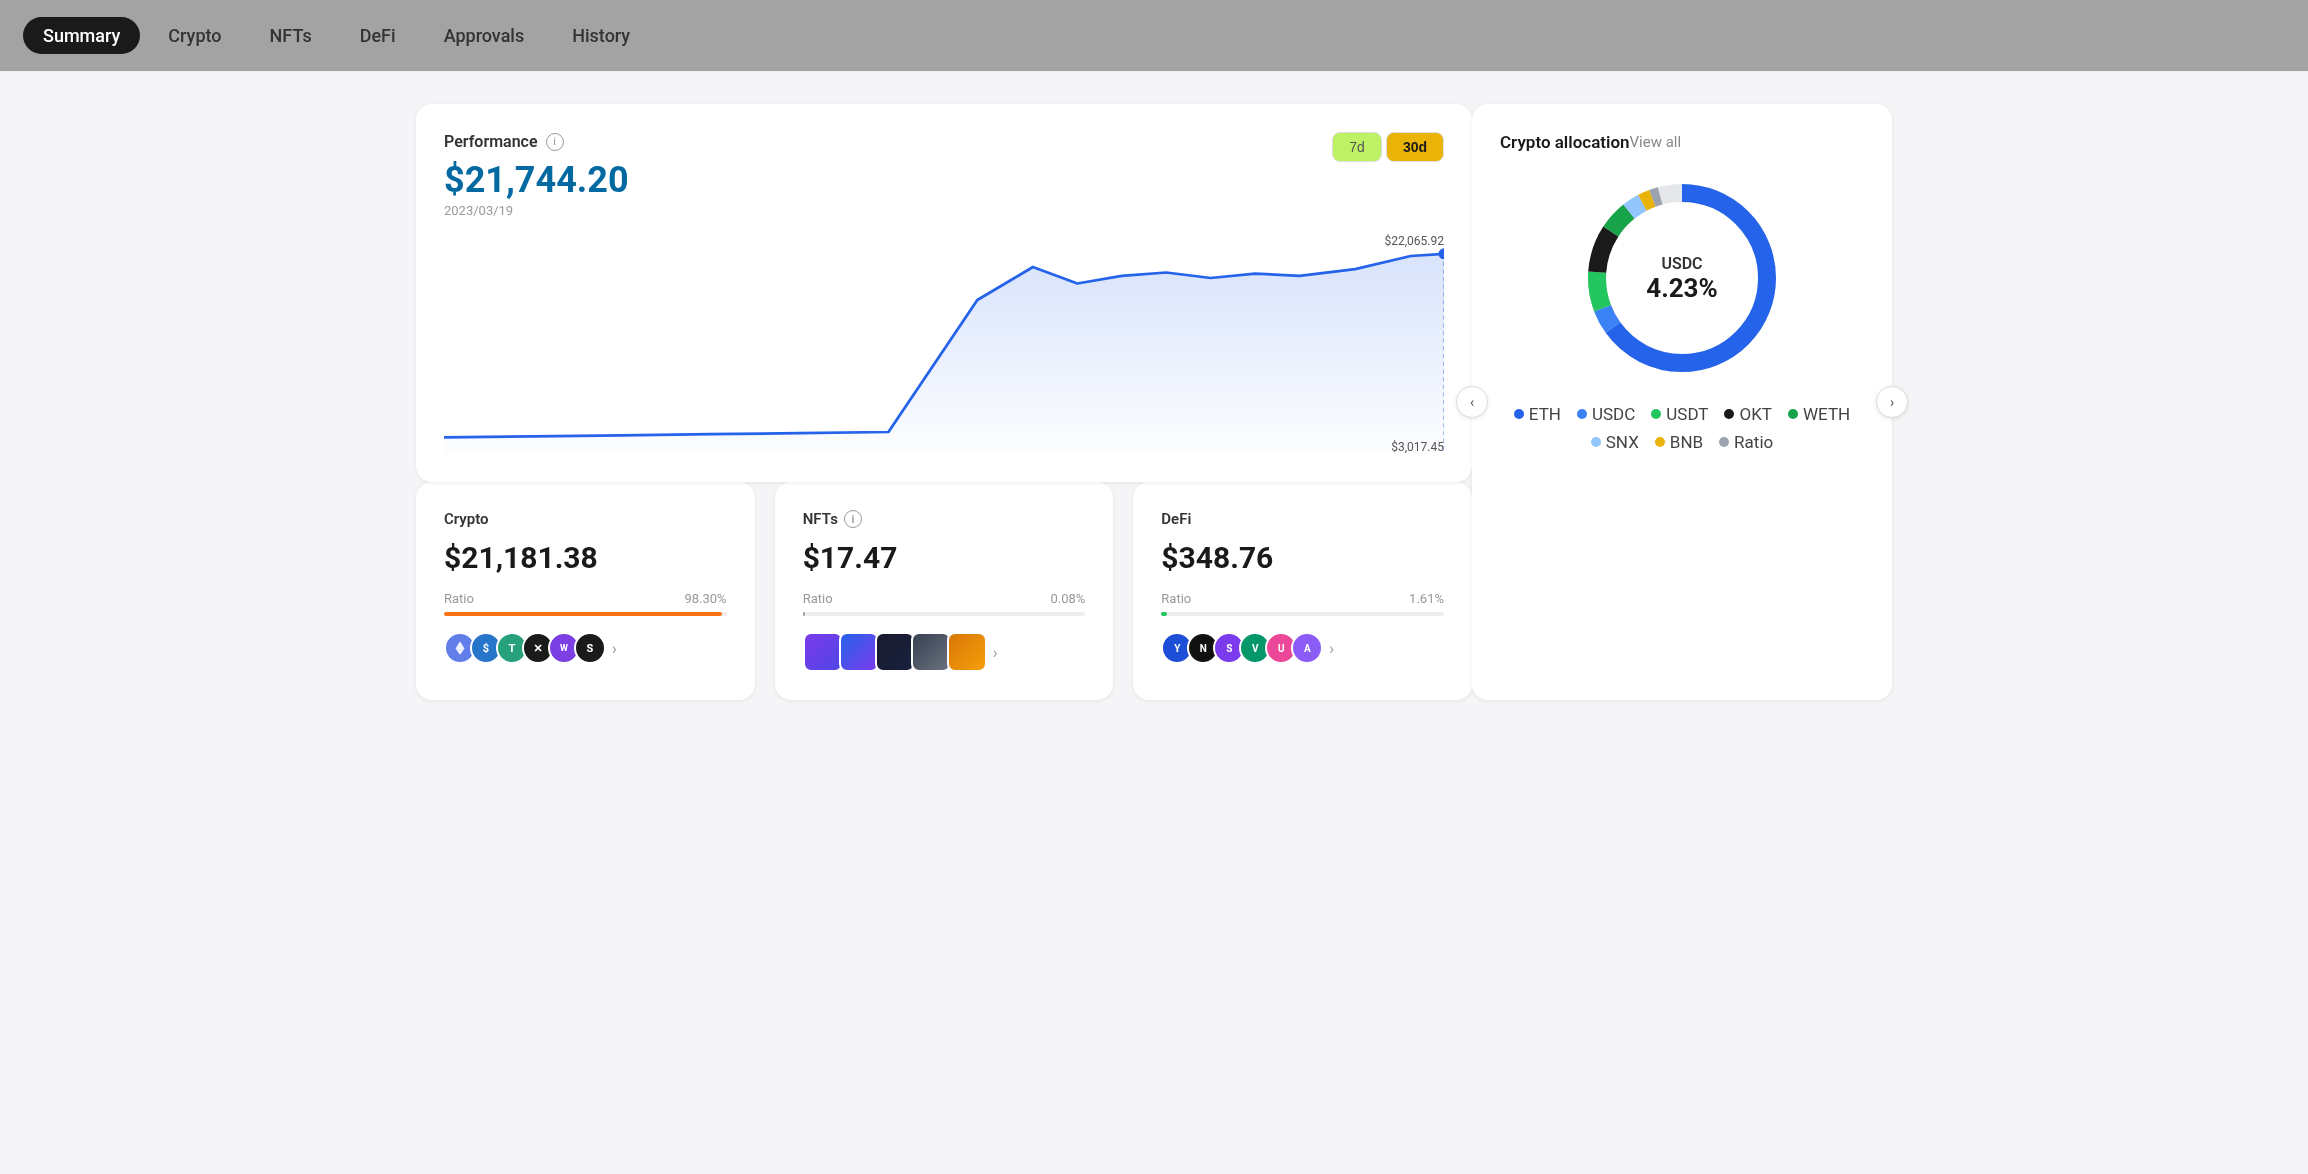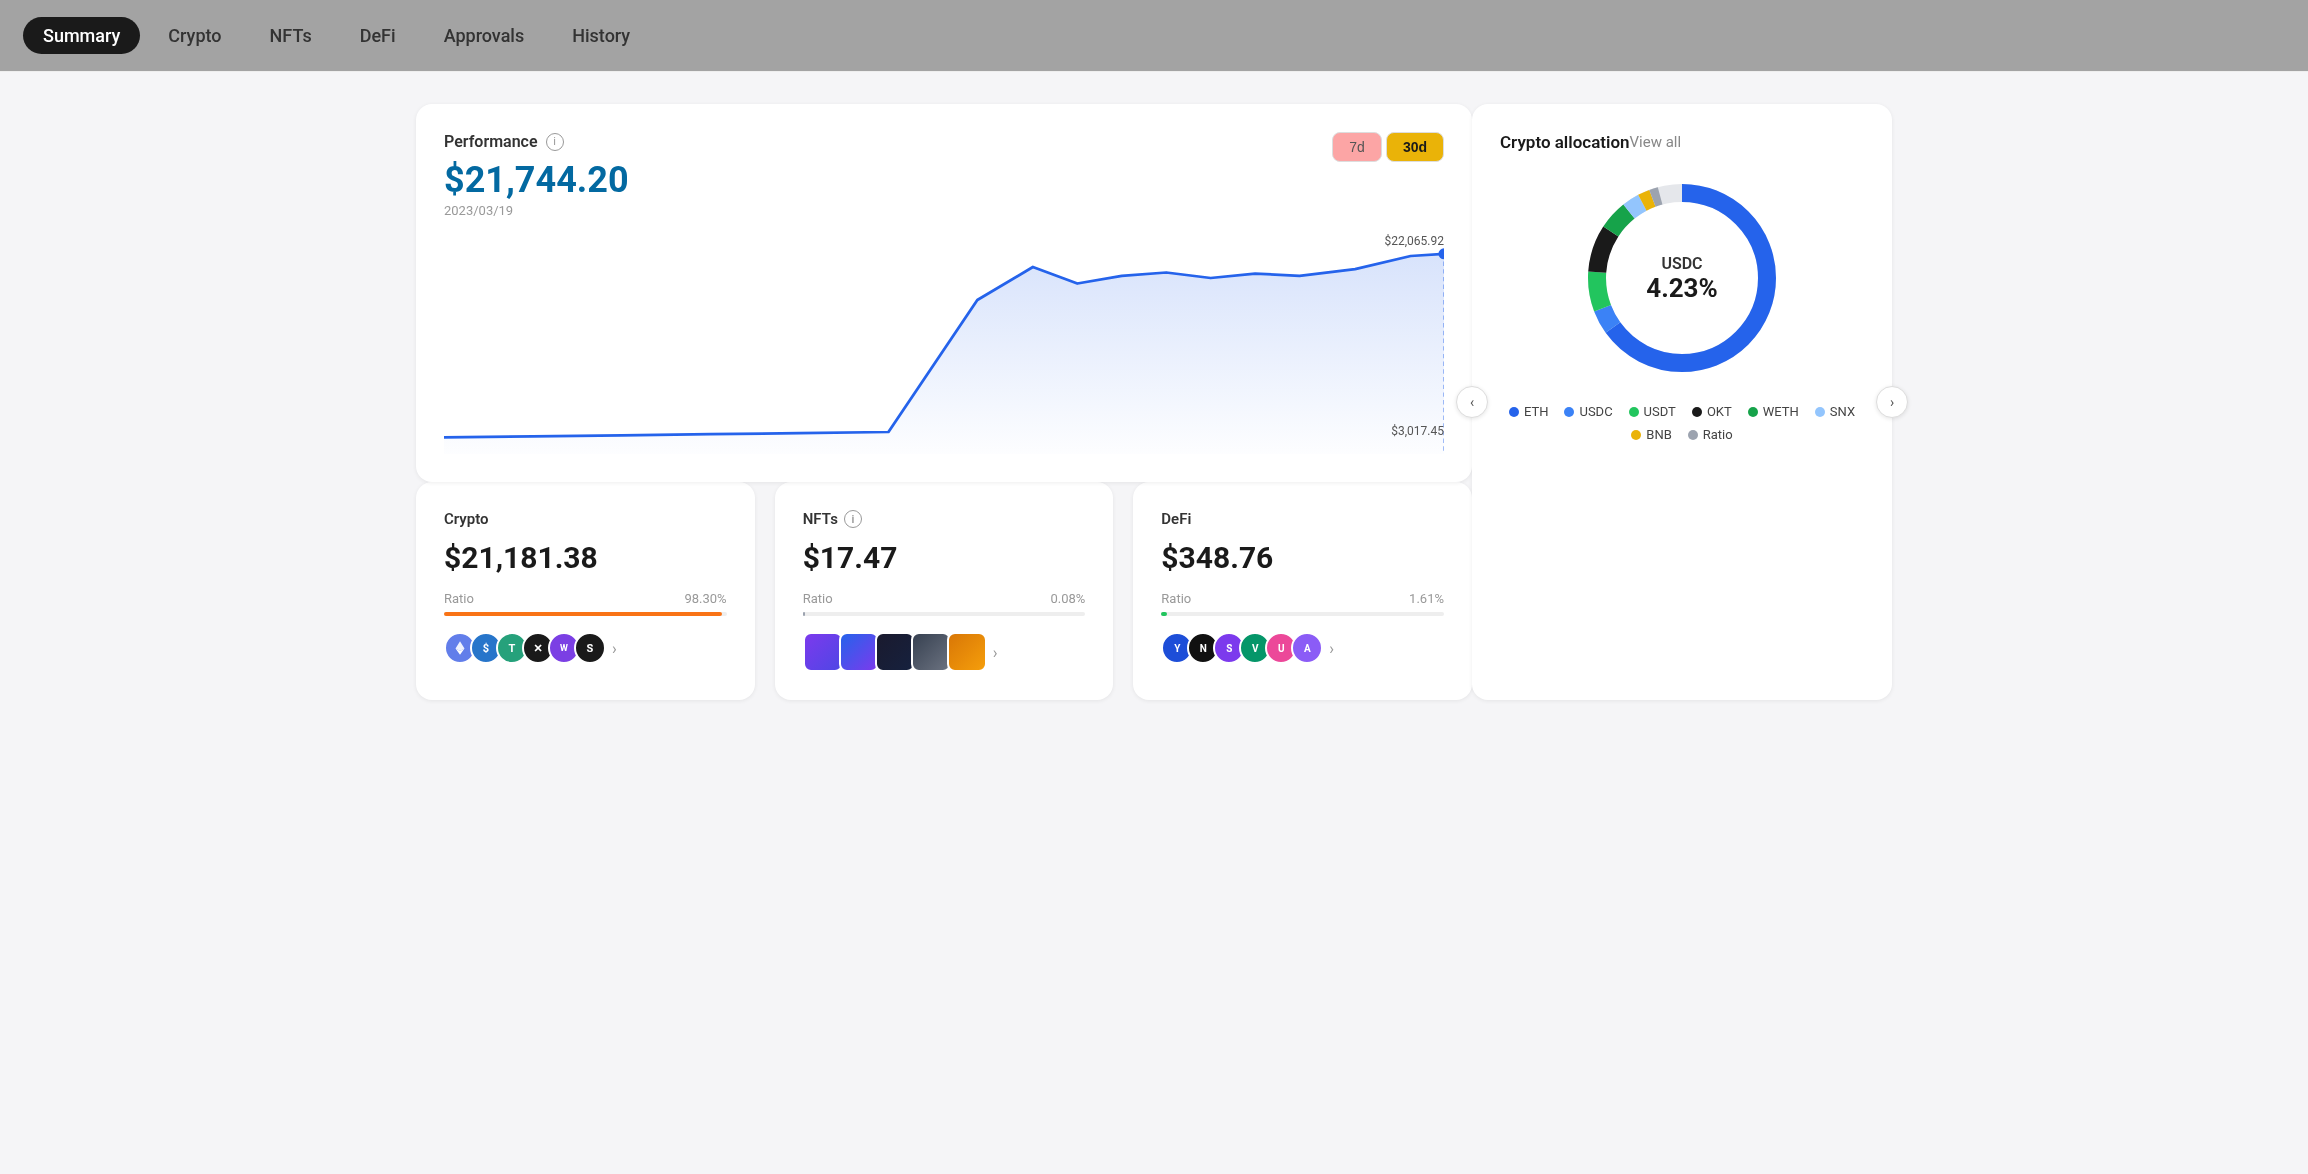--- a/index.html
+++ b/index.html
@@ -100,21 +100,21 @@
       position: absolute;
       top: 28px;
       right: 28px;
       display: flex;
       gap: 4px;
     }
     .time-btn {
       padding: 6px 16px;
       border-radius: 8px;
       border: 1px solid #ddd;
-      background: #fca5a5;
+      background: #bef264;
       font-size: 14px;
       cursor: pointer;
       color: #555;
     }
     .time-btn.active {
       background: #eab308;
       font-weight: 700;
       color: #1a1a1a;
     }
     .chart-container {
@@ -126,21 +126,21 @@
     .chart-label-high {
       position: absolute;
       right: 0;
       top: 0;
       font-size: 12px;
       color: #555;
     }
     .chart-label-low {
       position: absolute;
       right: 0;
-      bottom: 16px;
+      bottom: 0;
       font-size: 12px;
       color: #555;
       margin-left: 16px;
     }
     
     .alloc-header {
       display: flex;
       align-items: center;
       justify-content: flex-start;
       margin-bottom: 16px;
@@ -172,21 +172,21 @@
     }
     .donut-label-pct {
       font-size: 26px;
       font-weight: 700;
       color: #1a1a1a;
     }
     .legend {
       display: flex;
       flex-wrap: wrap;
       gap: 8px 16px;
-      font-size: 13px;
+      font-size: 17px;
       color: #444;
       justify-content: center;
     }
     .legend-item {
       display: flex;
       align-items: center;
       gap: 5px;
     }
     .legend-dot {
       width: 10px;

